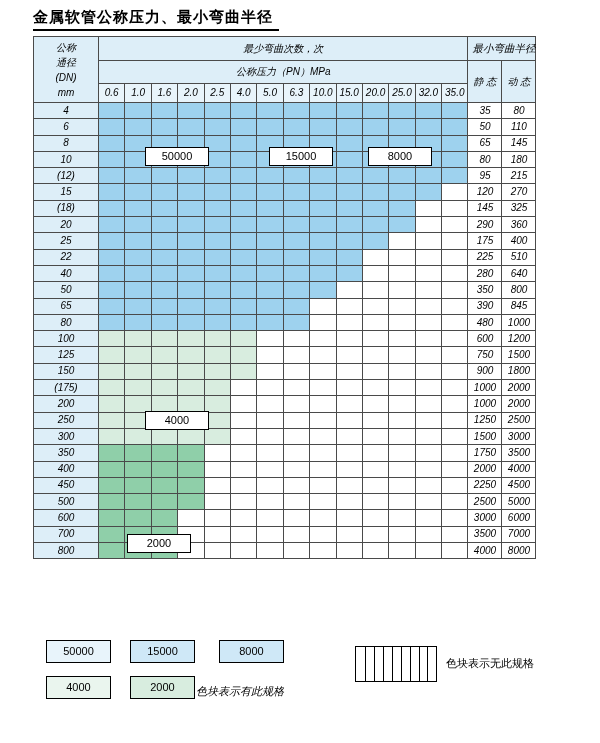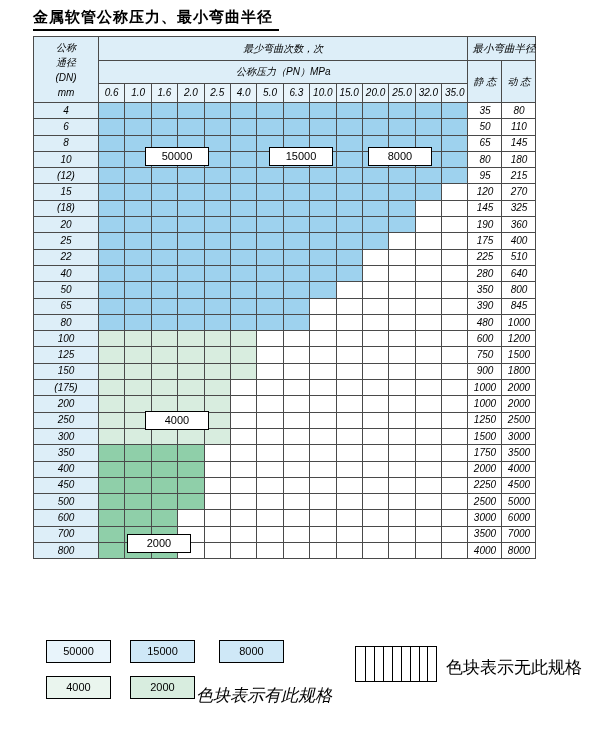--- a/index.html
+++ b/index.html
@@ -67,21 +67,21 @@
     height:17px;
     z-index:5;
   }
 
   
   #legend{position:absolute;left:0;top:636px;width:600px;height:100px;}
   .lg{
     position:absolute;text-align:center;font-size:11px;line-height:21px;
     height:21px;width:63px;border:1px solid #000;background:#fff;
   }
-  .lg-label{position:absolute;font-size:17px;}
+  .lg-label{position:absolute;font-size:11px;}
   #hatchbox{
     position:absolute;left:355px;top:10px;width:80px;height:34px;
     border:1px solid #000;background:#fff;
   }
   #hatchbox span{
     position:absolute;top:0;bottom:0;width:1px;background:#000;
   }
 </style>
 </head>
 <body>
@@ -264,21 +264,21 @@
         <td class="cell c-blue"></td>
         <td class="cell c-blue"></td>
         <td class="cell c-blue"></td>
         <td class="cell c-blue"></td>
         <td class="cell c-blue"></td>
         <td class="cell c-blue"></td>
         <td class="cell c-blue"></td>
         <td class="cell c-blue"></td>
         <td class="cell c-white"></td>
         <td class="cell c-white"></td>
-        <td class="rad">190</td>
+        <td class="rad">290</td>
         <td class="rad">360</td>
       </tr>
       <tr>
         <td class="dn">25</td>
         <td class="cell c-blue"></td>
         <td class="cell c-blue"></td>
         <td class="cell c-blue"></td>
         <td class="cell c-blue"></td>
         <td class="cell c-blue"></td>
         <td class="cell c-blue"></td>

